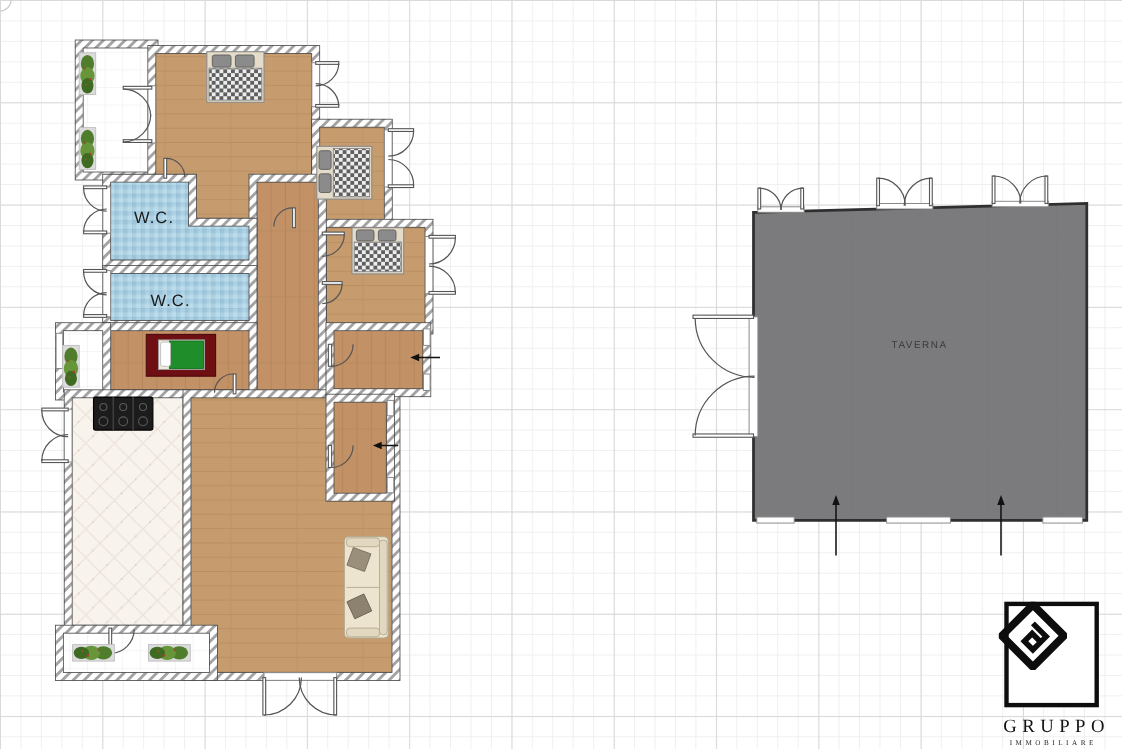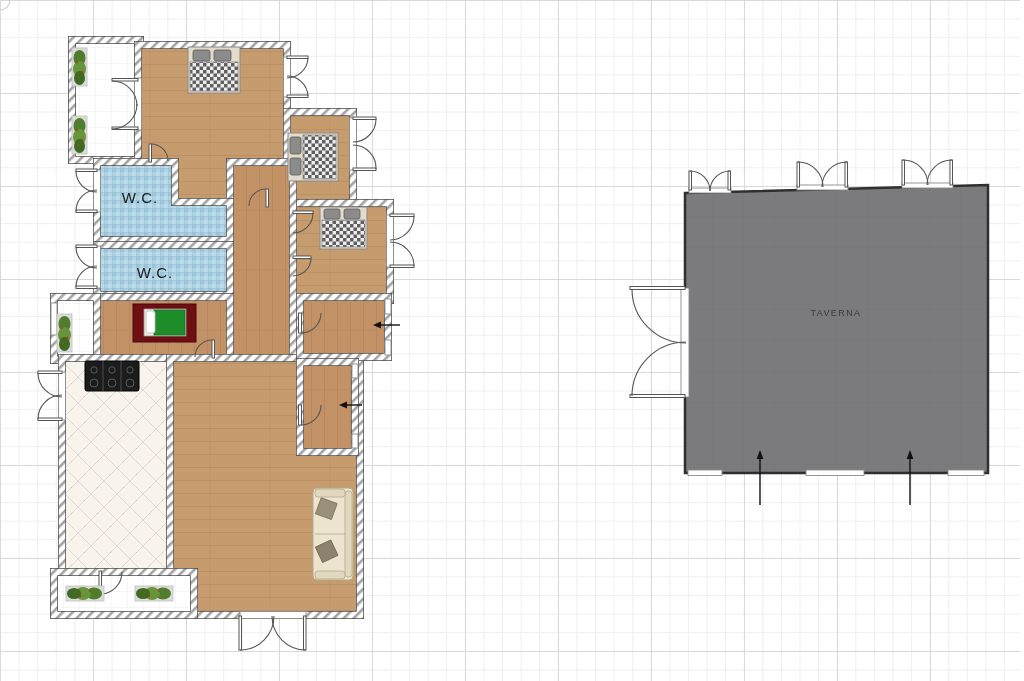--- a/index.html
+++ b/index.html
@@ -358,14 +358,26 @@
       <line class="arrow" x1="760" y1="505" x2="760" y2="457"></line>
       <polygon class="ahead" points="760,450 756.6,459 763.4,459"></polygon>
     </g>
     <g>
       <line class="arrow" x1="910" y1="505" x2="910" y2="457"></line>
       <polygon class="ahead" points="910,450 906.6,459 913.4,459"></polygon>
     </g>
   </g>
 </svg>
 
-
+<div class="logo">
+  <div class="logo-box">
+    <svg width="62" height="62" viewBox="0 0 62 62">
+      <g transform="translate(31,31) rotate(45)">
+        <rect x="-20" y="-20" width="40" height="40" fill="none" stroke="#0d0d0d" stroke-width="7"></rect>
+        <path d="M-8,-8 H9 V9 H-2 V-1 H9" fill="none" stroke="#0d0d0d" stroke-width="5"></path>
+      </g>
+    </svg>
+  </div>
+  <div class="logo-title">GRUPPO</div>
+  <div class="logo-subtitle">IMMOBILIARE</div>
 </div>
 
+</div>
+
 </body></html>

